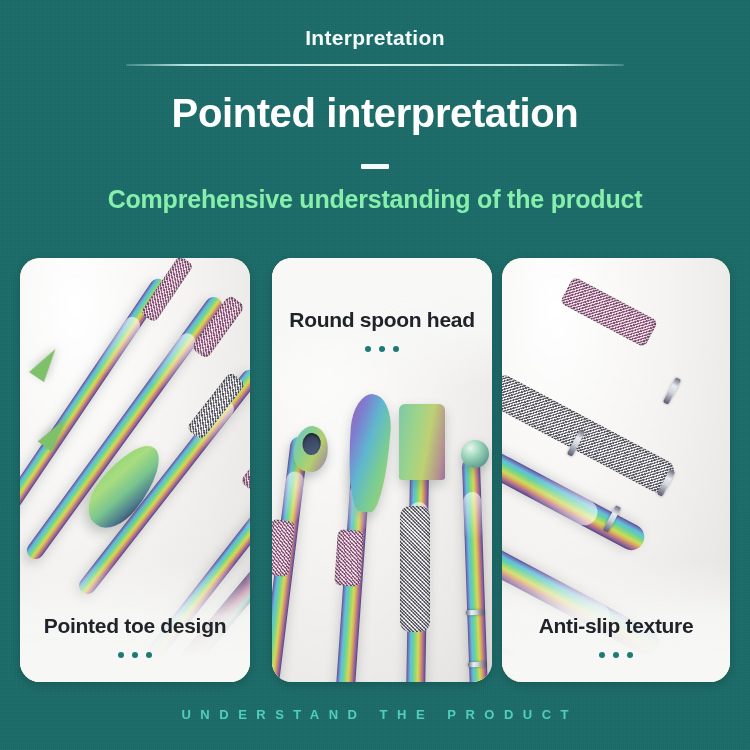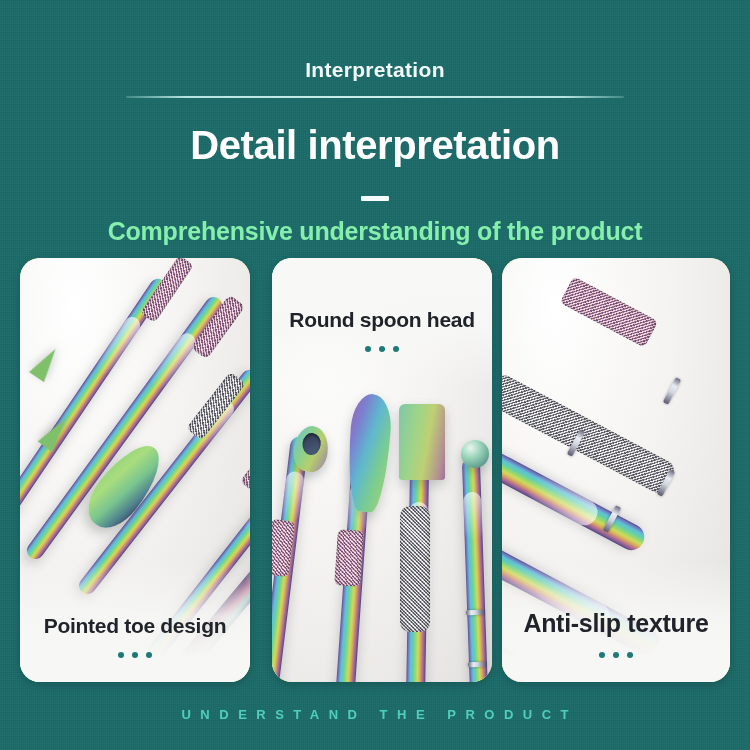--- a/index.html
+++ b/index.html
@@ -30,21 +30,21 @@
 
   
   .header { position:absolute; left:0; right:0; top:0; z-index:3; }
 
   .eyebrow {
     text-align:center;
     color:#f2fbfa;
     font-size:21px;
     font-weight:700;
     letter-spacing:.3px;
-    margin-top:58px;
+    margin-top:26px;
   }
 
   .rule {
     width:498px; height:2px;
     margin:14px auto 0;
     background:linear-gradient(90deg, rgba(173,226,222,.25), #b6e4e0 12%, #cdeeea 50%, #b6e4e0 88%, rgba(173,226,222,.25));
     border-radius:2px;
   }
 
   .title {
@@ -210,21 +210,21 @@
   .caption-block.top    { top:50px; }
 
   .caption {
     text-align:center;
     color:#20242a;
     font-size:21px;
     font-weight:700;
     letter-spacing:-.3px;
     white-space:nowrap;
   }
-  .card.c3 .caption { font-size:25px; }
+  .card.c3 .caption { font-size:21px; }
 
   .dots {
     display:flex;
     justify-content:center;
     gap:8px;
     margin-top:14px;
   }
   .dots i {
     width:6px; height:6px;
     border-radius:50%;
@@ -259,21 +259,21 @@
   }
 </style>
 </head>
 <body>
 
 <div id="poster">
 
   <div class="header">
     <div class="eyebrow">Interpretation</div>
     <div class="rule"></div>
-    <div class="title">Detail interpretation</div>
+    <div class="title">Pointed interpretation</div>
     <div class="dash"></div>
     <div class="subtitle">Comprehensive understanding of the product</div>
   </div>
 
   <div class="cards">
 
     <div class="card c1">
       <div class="photo">
         <div class="bg"></div>
 

